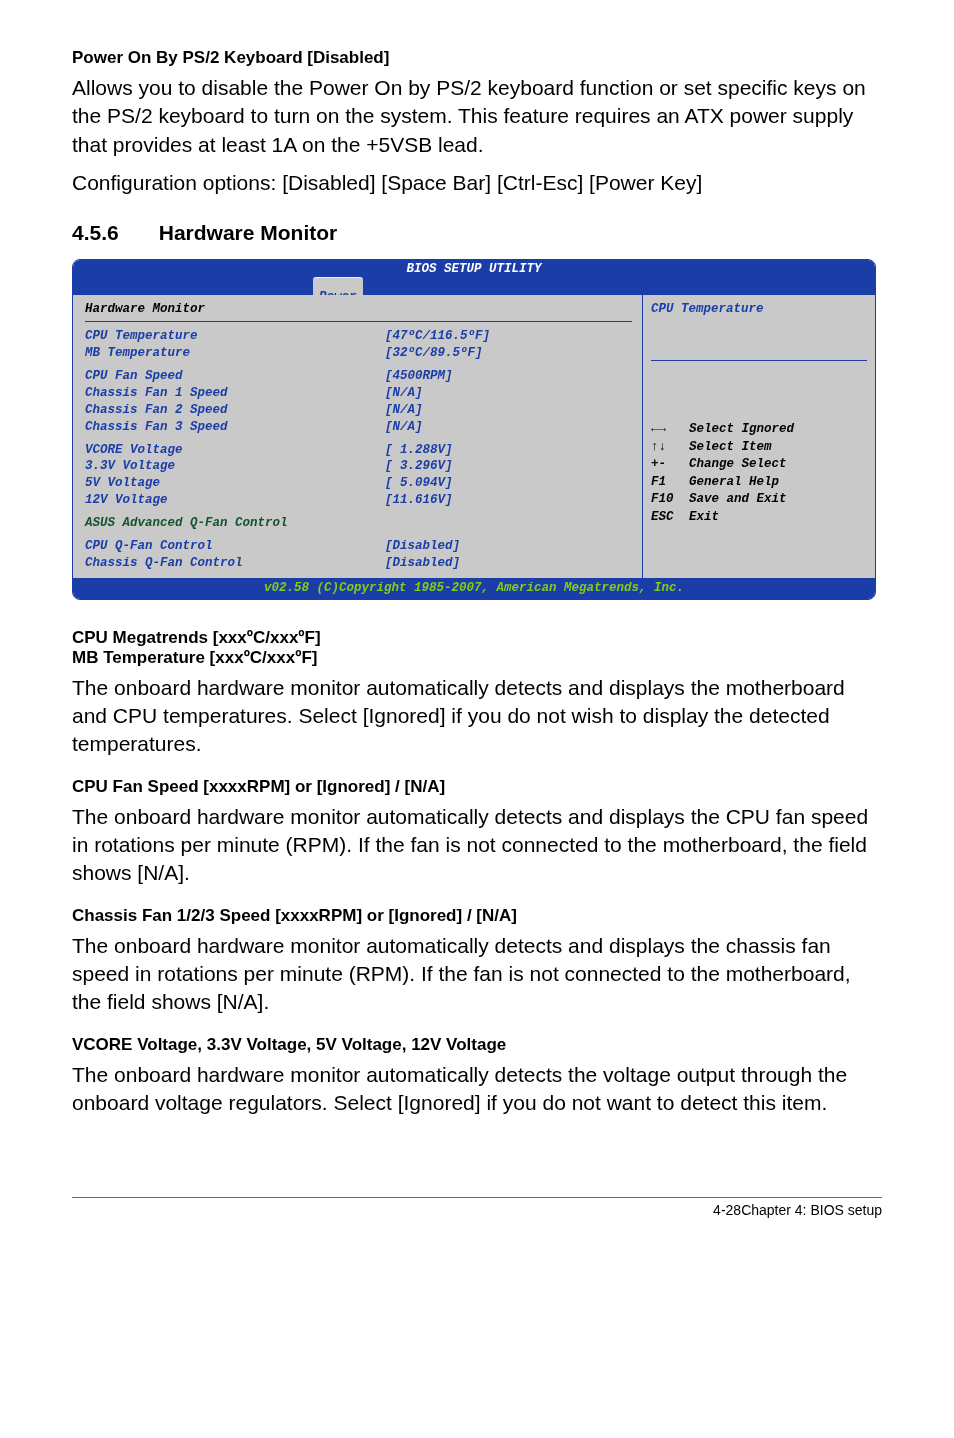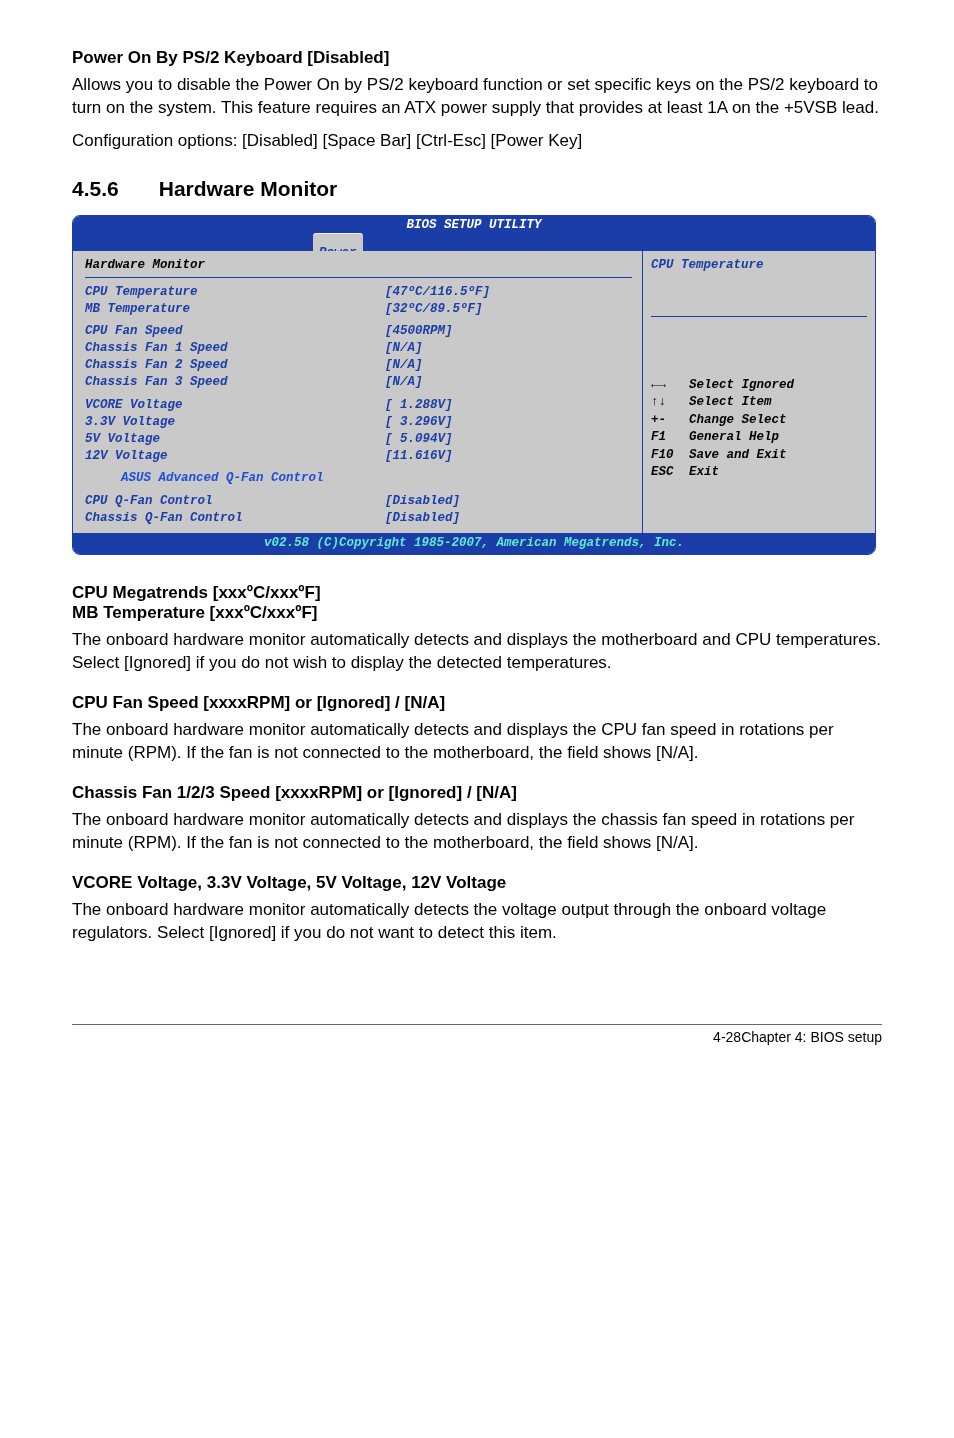--- a/index.html
+++ b/index.html
@@ -12,21 +12,21 @@
   }
   .page {
     padding: 48px 72px 28px 72px;
   }
   h3.section-heading {
     font-size: 17px;
     font-weight: bold;
     margin: 0 0 6px 0;
   }
   p.body {
-    font-size: 17px;
+    font-size: 21px;
     line-height: 1.35;
     margin: 0 0 10px 0;
   }
   .big-num-row {
     display: flex;
     gap: 40px;
     align-items: baseline;
     margin-top: 24px;
     margin-bottom: 14px;
   }
@@ -102,27 +102,27 @@
   .bios-right hr.sep {
     border: none;
     border-top: 1px solid #1a3da8;
     margin: 42px 0 60px 0;
   }
   .bios-row {
     display: flex;
   }
   .bios-row .k { width: 300px; }
   .bios-row .v { }
-  .bios-black { color: #1d4ed8; margin-left: 36px; }
+  .bios-black { color: #14532d; }
   .help-row { display: flex; color: #000; line-height: 1.4; }
   .help-row .sym { width: 38px; text-align: left;}
   .help-row .txt { }
   .bios-footer {
     background: #1a3da8;
-    color: #5eead4;
+    color: #84cc16;
     text-align: center;
     padding: 2px 0;
   }
   .block { height: 6px; }
   hr.page-footer-rule {
     border: none;
     border-top: 1px solid #666;
     margin: 80px 0 4px 0;
   }
   .page-footer {

